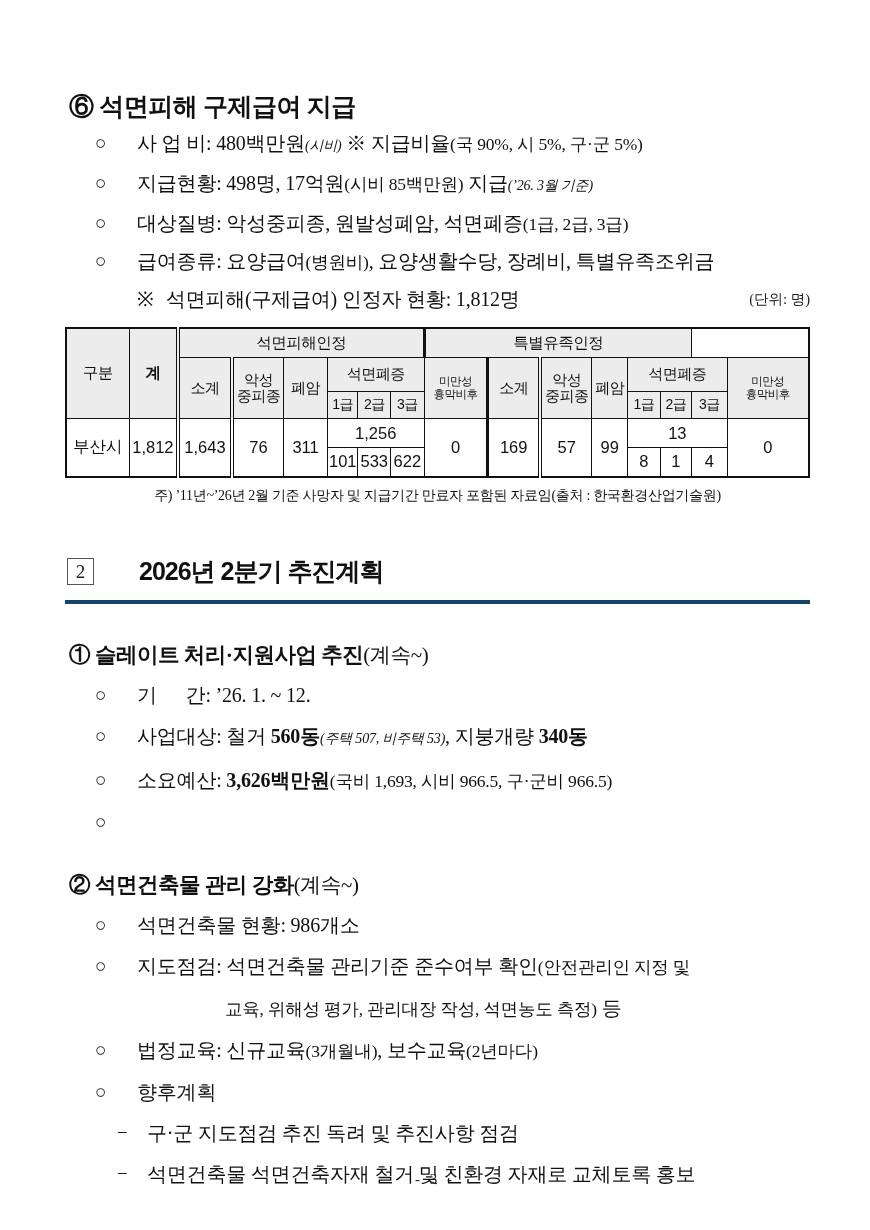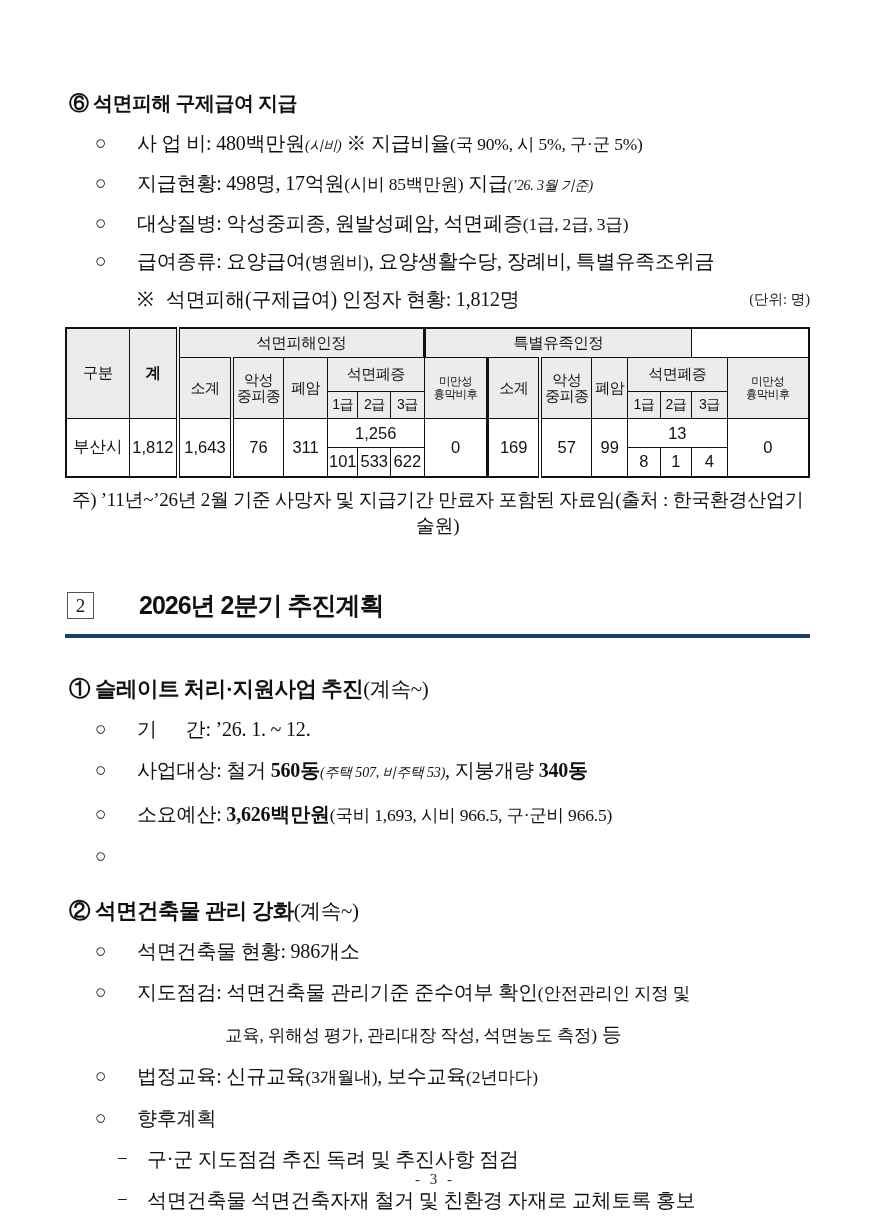--- a/index.html
+++ b/index.html
@@ -5,21 +5,21 @@
   html,body{margin:0;padding:0;}
   body{
     width:870px;height:1230px;position:relative;overflow:hidden;
     background:#ffffff;color:#111;
     font-family:"Liberation Serif","DejaVu Serif",serif;
   }
   .page{padding:90px 60px 0 65px;}
 
   
   .h-serif{
-    font-size:20px;font-weight:700;margin:0 0 14px 4px;
+    font-size:25px;font-weight:700;margin:0 0 8px 4px;
     letter-spacing:-0.5px;
   }
   .line{display:flex;margin:0 0 13px 30px;font-size:20px;line-height:24px;}
   .marker{width:42px;flex:none;font-size:19px;}
   .txt{white-space:pre-wrap;letter-spacing:-0.2px;}
   .sm{font-size:14px;font-style:italic;}
   .md{font-size:17.5px;}
   .b{font-weight:700;}
 
   .note-row{
@@ -43,40 +43,40 @@
   .bt .hr3 th{height:26px;font-size:14px;}
   .bt tr.dr{height:29px;}
   .bt td{font-size:16.5px;background:#fff;}
   .bt .pre{white-space:pre-line;line-height:16px;}
   .bt .tiny{font-size:11.5px;line-height:13px;white-space:pre-line;}
   .bt .bold{font-weight:700;}
   .bt .dbl{border-right:4px double #111;}
   .bt .thick{border-right:3px solid #111;}
 
   .footnote{
-    text-align:center;font-size:19px;margin-top:9px;letter-spacing:-0.3px;
+    text-align:center;font-size:14px;margin-top:9px;letter-spacing:-0.3px;
   }
 
   
   .sec2-head{
     display:flex;align-items:center;gap:15px;margin:50px 0 0 2px;
     font-family:"Liberation Sans","DejaVu Sans",sans-serif;
   }
   .numbox{
     border:1.5px solid #555;width:25px;height:25px;line-height:25px;
     text-align:center;font-size:19px;flex:none;
     font-family:"Liberation Serif","DejaVu Serif",serif;color:#222;
   }
   .sec2-title{font-size:25px;font-weight:700;letter-spacing:-1px;margin-left:30px;}
   .blue-rule{height:4px;background:#17436b;margin:12px 0 36px 0;}
 
   
   .sub-h{font-size:21.5px;font-weight:700;margin:0 0 14px 4px;letter-spacing:-0.5px;}
   .sub-h .cont{font-size:21px;font-weight:400;}
-  .sub-h.second{margin-top:28px;}
+  .sub-h.second{margin-top:36px;}
   .item{margin-bottom:17px;}
   .line.wrap{margin-left:160px;}
   .line.dash-item{margin-left:52px;}
   .line.dash-item .marker{width:30px;}
 
   
   .footer{
     position:absolute;left:0;bottom:42px;width:100%;
     text-align:center;font-size:15px;letter-spacing:3px;color:#222;
   }

